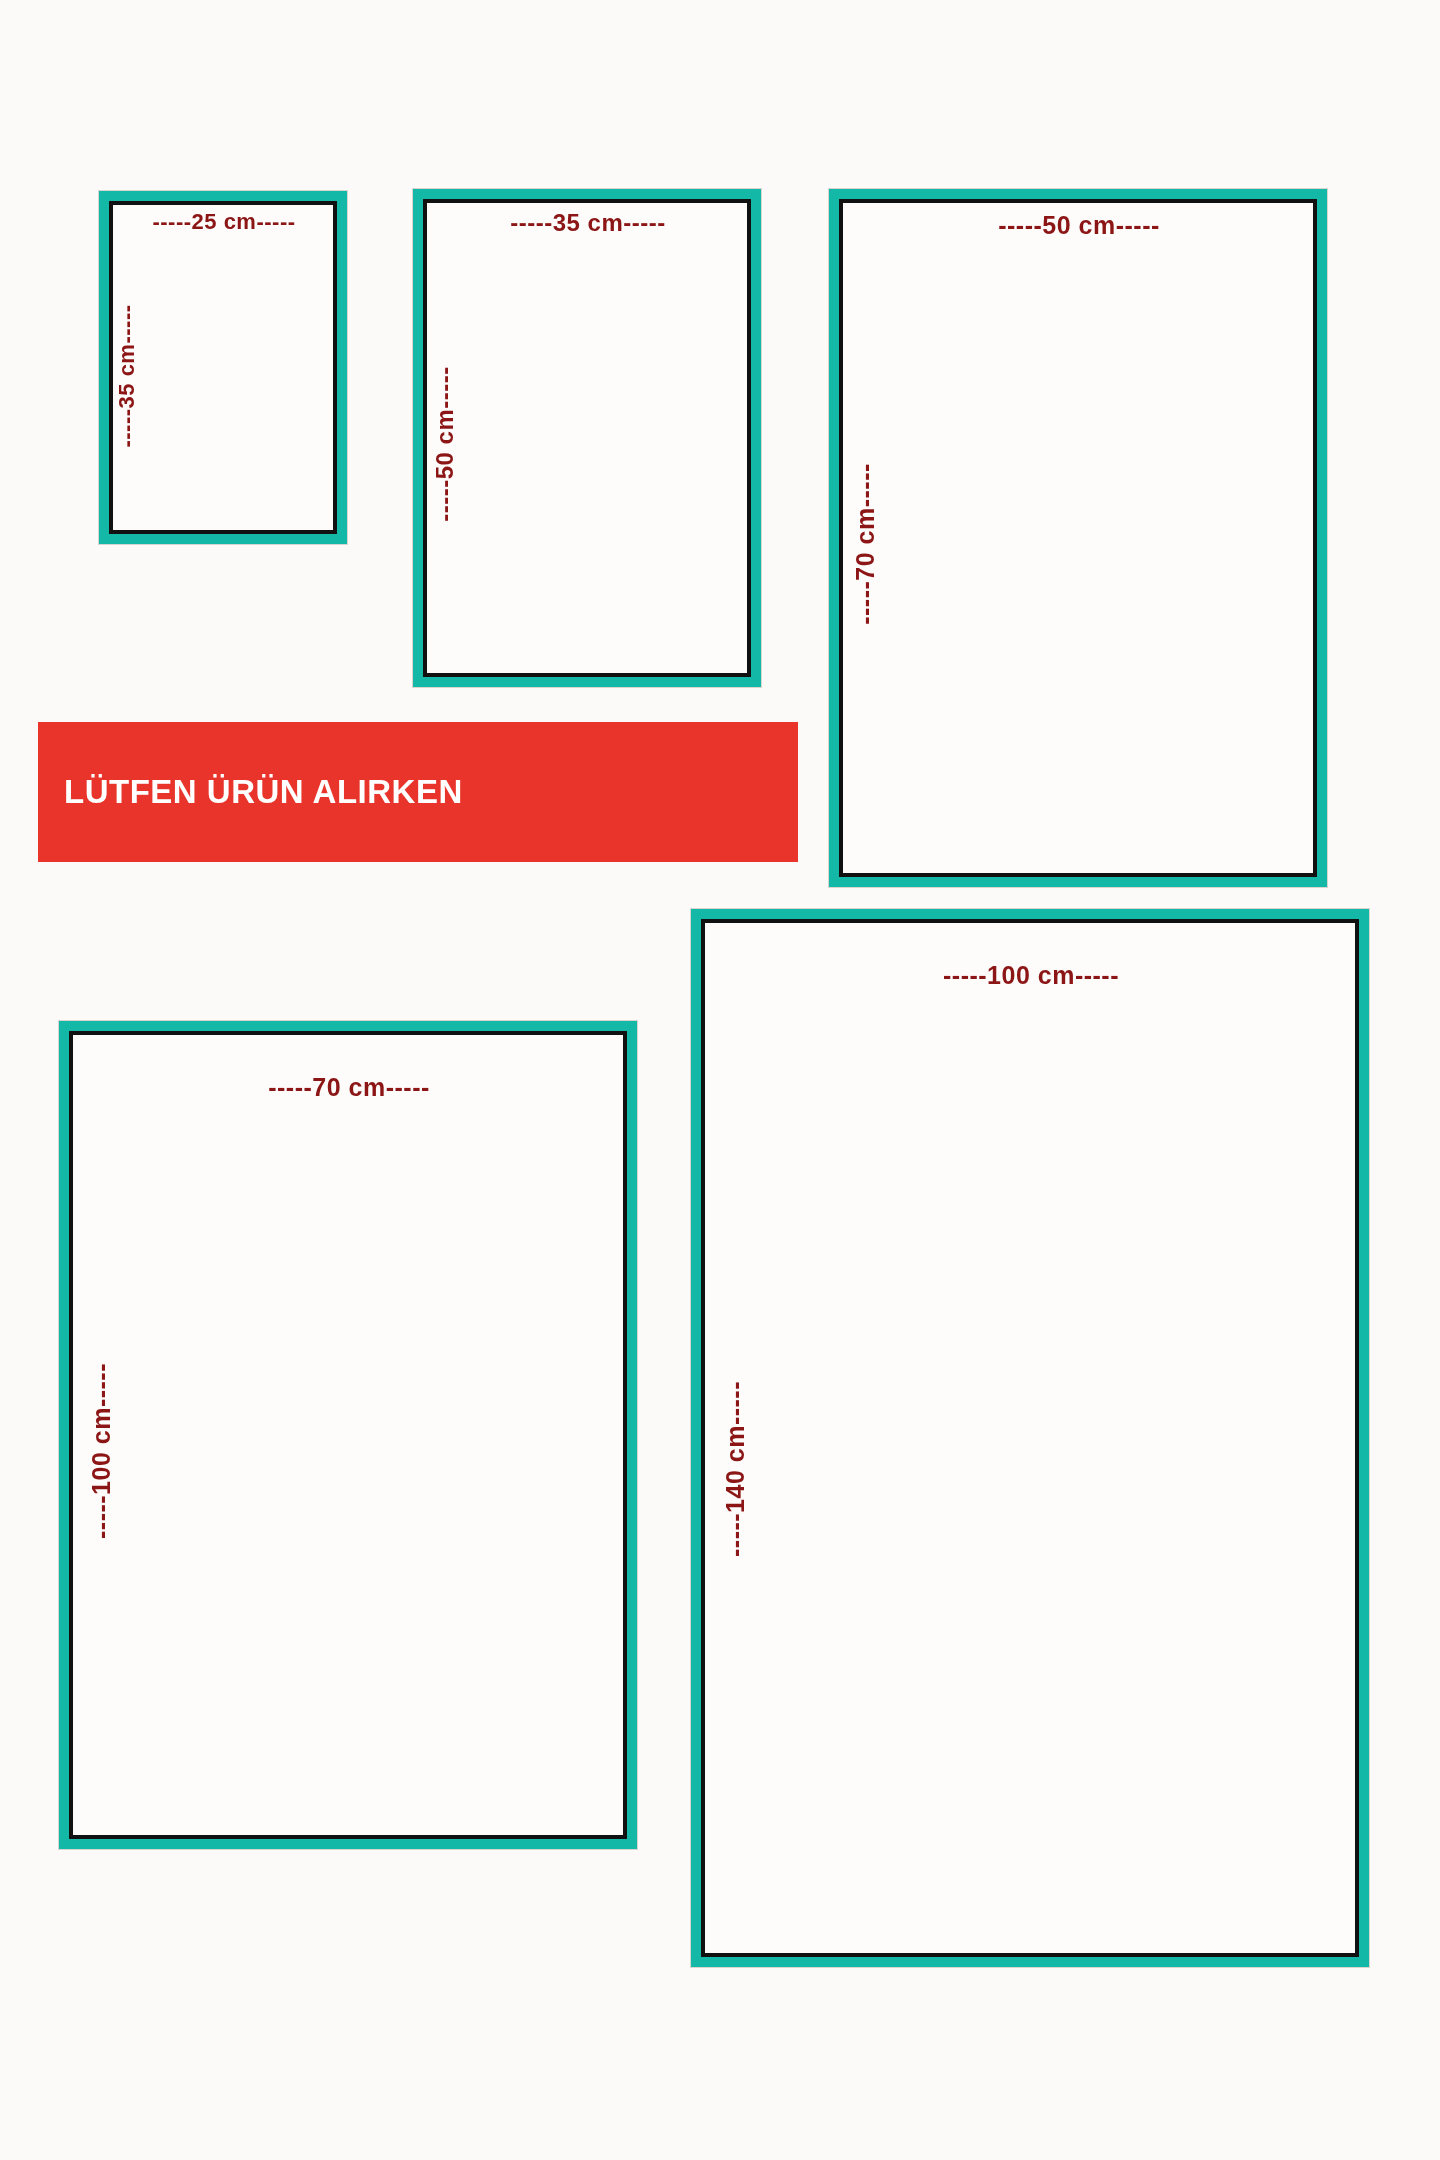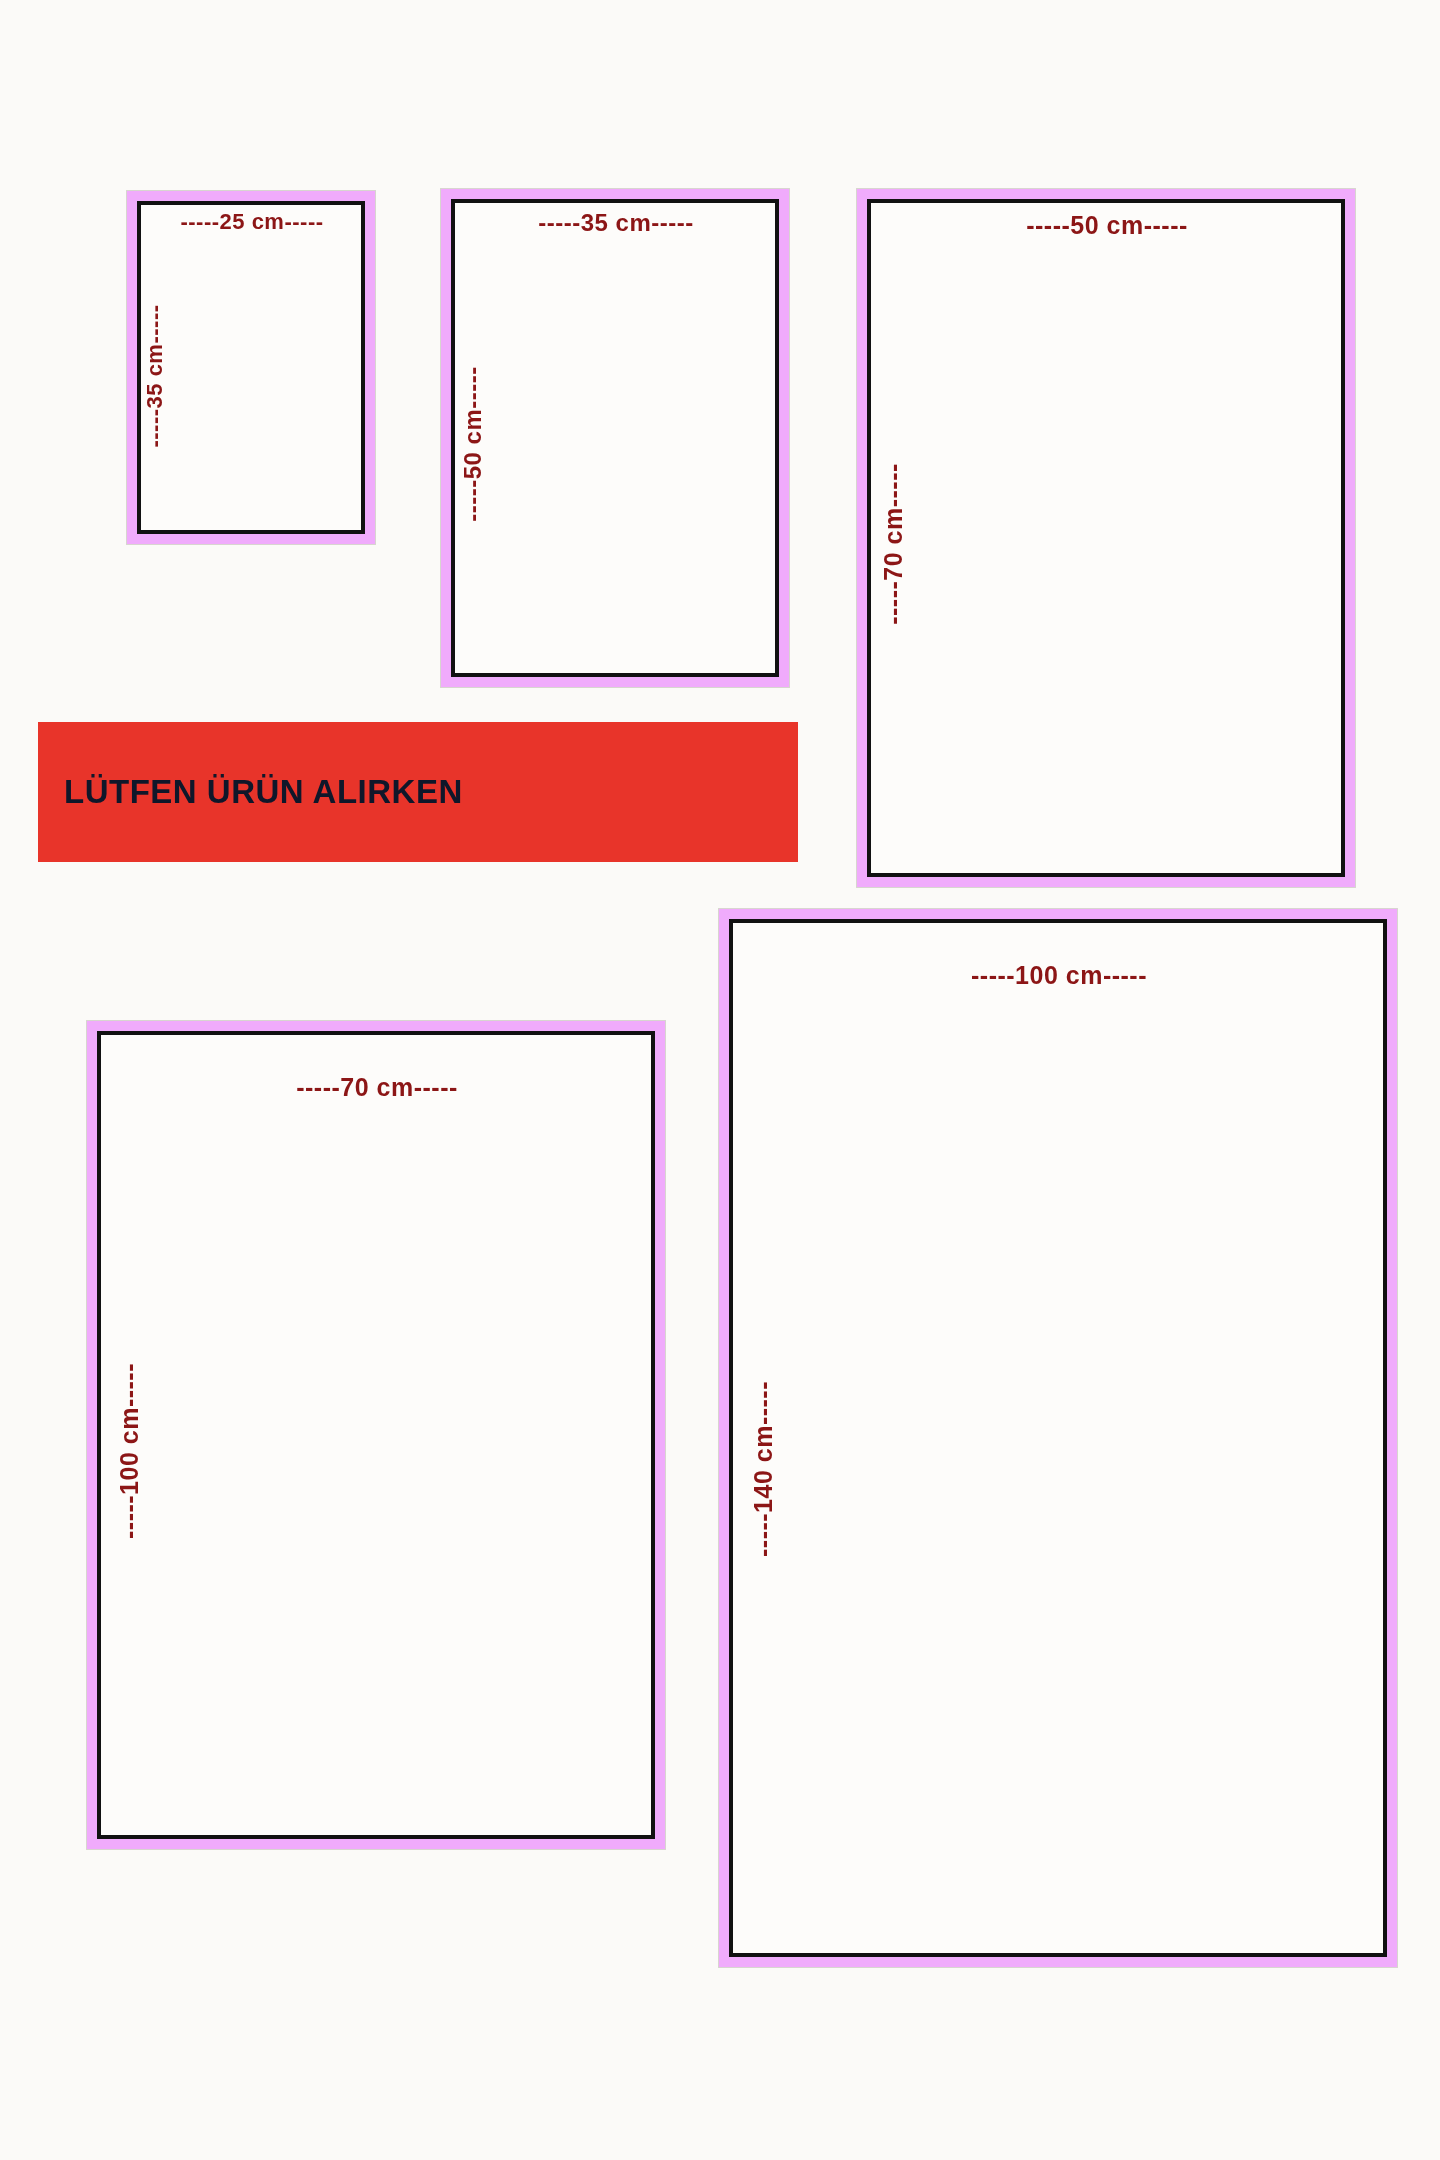--- a/index.html
+++ b/index.html
@@ -20,24 +20,23 @@
     left: 0;
     top: 0;
     width: 1440px;
     height: 2160px;
     background: #fbfaf8;
   }
 
   
   .frame {
     position: absolute;
-    background: #f0abfc;
+    background: #14b8a6;
     border: 1px solid #d8d5d0;
     box-sizing: border-box;
-    margin-left: 28px;
   }
   
   .frame .inner {
     position: absolute;
     left: 10px;
     top: 10px;
     right: 10px;
     bottom: 10px;
     border: 4px solid #111111;
     background: #fdfcfa;
@@ -60,21 +59,21 @@
   .dim-v {
     
     transform-origin: 0 0;
     transform: rotate(-90deg) translate(-50%, -50%);
   }
 
   
   #warning-banner {
     position: absolute;
     background: #e8342a;
-    color: #0f172a;
+    color: #ffffff;
     display: flex;
     flex-direction: column;
     justify-content: center;
     padding: 18px 26px;
     box-sizing: border-box;
   }
   #warning-banner .line {
     font-size: 33px;
     font-weight: bold;
     line-height: 1.25;

